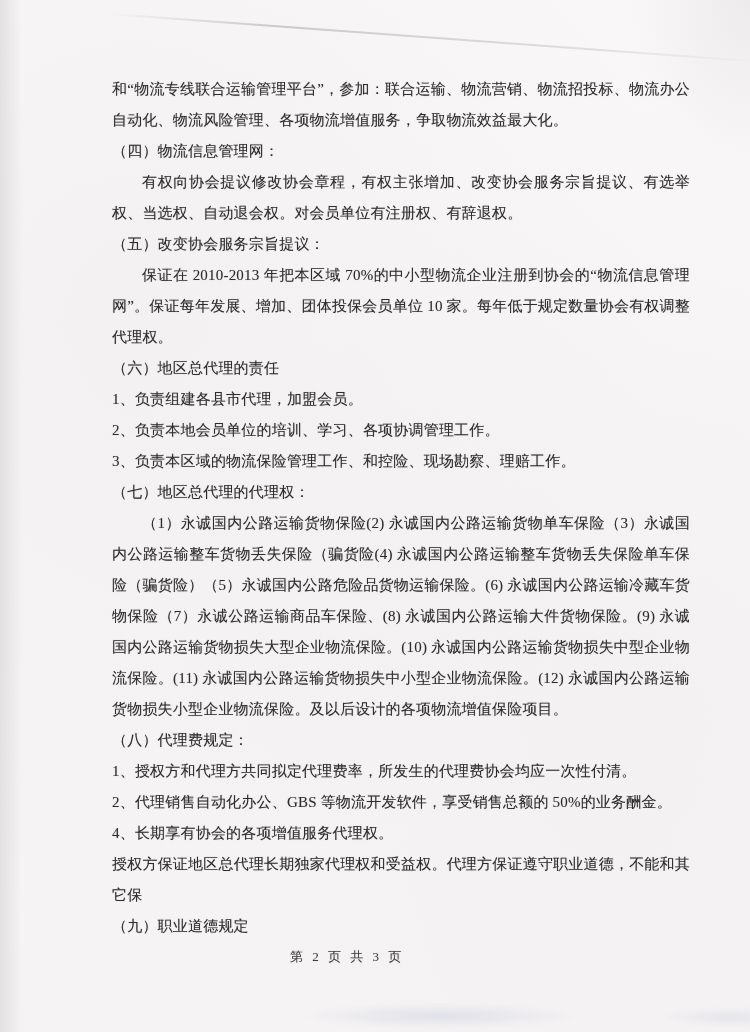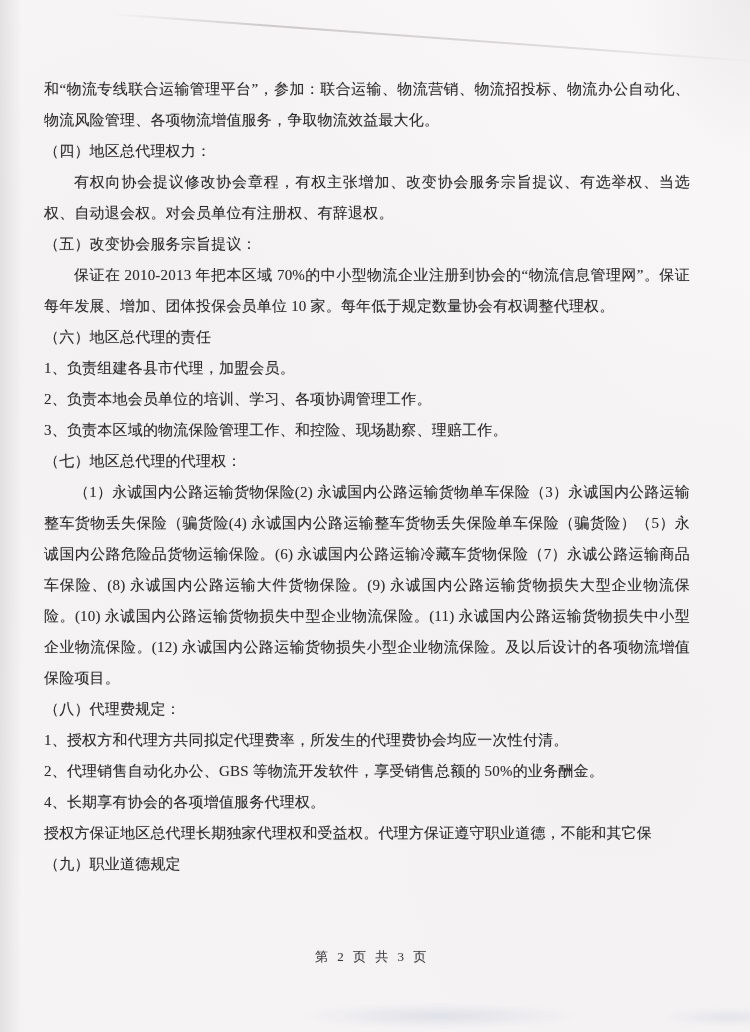--- a/index.html
+++ b/index.html
@@ -38,55 +38,54 @@
     filter:blur(2px);pointer-events:none;
   }
   .bottom-smudge-2{
     position:absolute;left:660px;top:1008px;width:140px;height:18px;
     background:radial-gradient(ellipse, rgba(188,194,214,.30), transparent 70%);
     filter:blur(2px);pointer-events:none;
   }
   
   .doc-body{
     position:absolute;top:0;left:0;right:0;
-    padding:74px 60px 0 44px;
+    padding:74px 60px 0 112px;
   }
   .para{
     margin:0;
     font-size:15px;
     line-height:31px;
     text-align:justify;
     color:#2e2c2d;
     text-shadow:0 0 1px rgba(46,44,45,.30);
     letter-spacing:.2px;
   }
   .para.indent{text-indent:2em;}
   .page-footer{
     position:absolute;top:948px;left:0;width:694px;
     text-align:center;
     font-size:13px;
     letter-spacing:3px;
     color:#3e3e42;
     text-shadow:0 0 1px rgba(62,62,66,.25);
-    margin-left:25px;
   }
 </style>
 </head>
 <body>
 
 <div class="page">
   <div class="left-shade"></div>
   <div class="top-crease"></div>
   <div class="corner-shade"></div>
   <div class="bottom-smudge-1"></div>
   <div class="bottom-smudge-2"></div>
 
   <main class="doc-body">
       <p class="para">和“物流专线联合运输管理平台”，参加：联合运输、物流营销、物流招投标、物流办公自动化、物流风险管理、各项物流增值服务，争取物流效益最大化。</p>
-      <p class="para">（四）地区总代理权力：</p>
+      <p class="para">（四）物流信息管理网：</p>
       <p class="para indent">有权向协会提议修改协会章程，有权主张增加、改变协会服务宗旨提议、有选举权、当选权、自动退会权。对会员单位有注册权、有辞退权。</p>
       <p class="para">（五）改变协会服务宗旨提议：</p>
       <p class="para indent">保证在 2010-2013 年把本区域 70%的中小型物流企业注册到协会的“物流信息管理网”。保证每年发展、增加、团体投保会员单位 10 家。每年低于规定数量协会有权调整代理权。</p>
       <p class="para">（六）地区总代理的责任</p>
       <p class="para">1、负责组建各县市代理，加盟会员。</p>
       <p class="para">2、负责本地会员单位的培训、学习、各项协调管理工作。</p>
       <p class="para">3、负责本区域的物流保险管理工作、和控险、现场勘察、理赔工作。</p>
       <p class="para">（七）地区总代理的代理权：</p>
       <p class="para indent">（1）永诚国内公路运输货物保险(2) 永诚国内公路运输货物单车保险（3）永诚国内公路运输整车货物丢失保险（骗货险(4) 永诚国内公路运输整车货物丢失保险单车保险（骗货险）（5）永诚国内公路危险品货物运输保险。(6) 永诚国内公路运输冷藏车货物保险（7）永诚公路运输商品车保险、(8) 永诚国内公路运输大件货物保险。(9) 永诚国内公路运输货物损失大型企业物流保险。(10) 永诚国内公路运输货物损失中型企业物流保险。(11) 永诚国内公路运输货物损失中小型企业物流保险。(12) 永诚国内公路运输货物损失小型企业物流保险。及以后设计的各项物流增值保险项目。</p>
       <p class="para">（八）代理费规定：</p>

